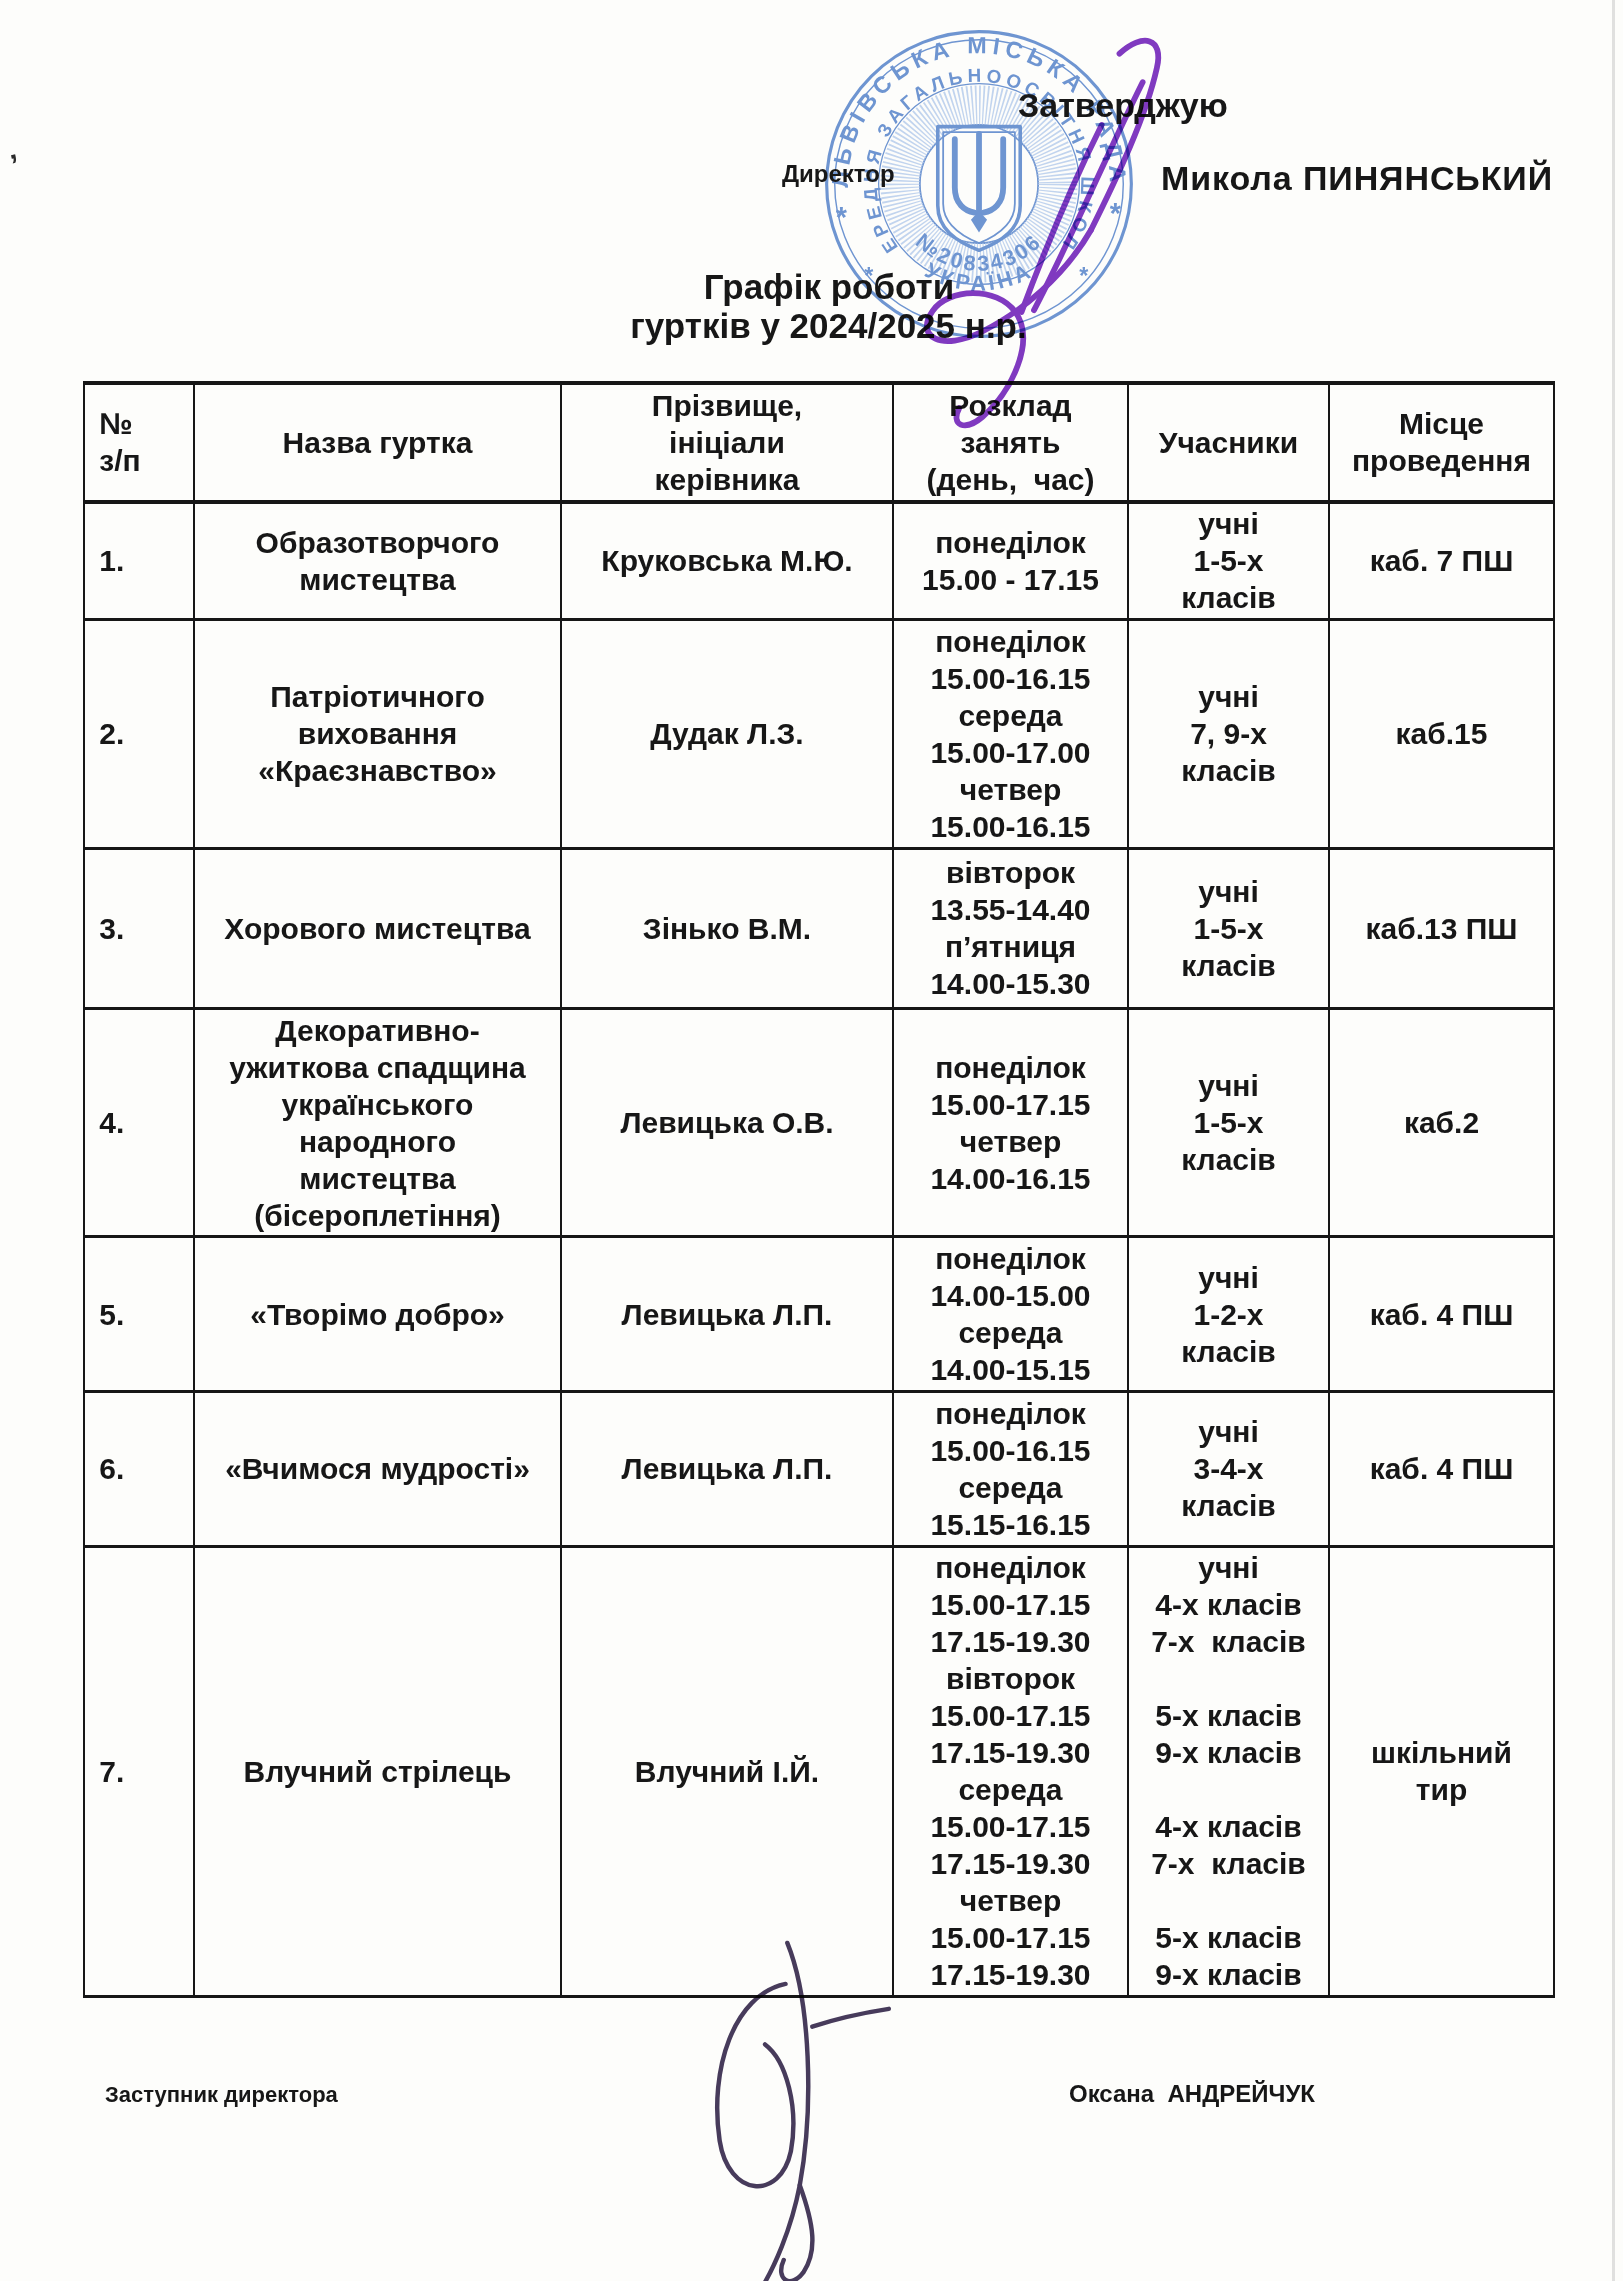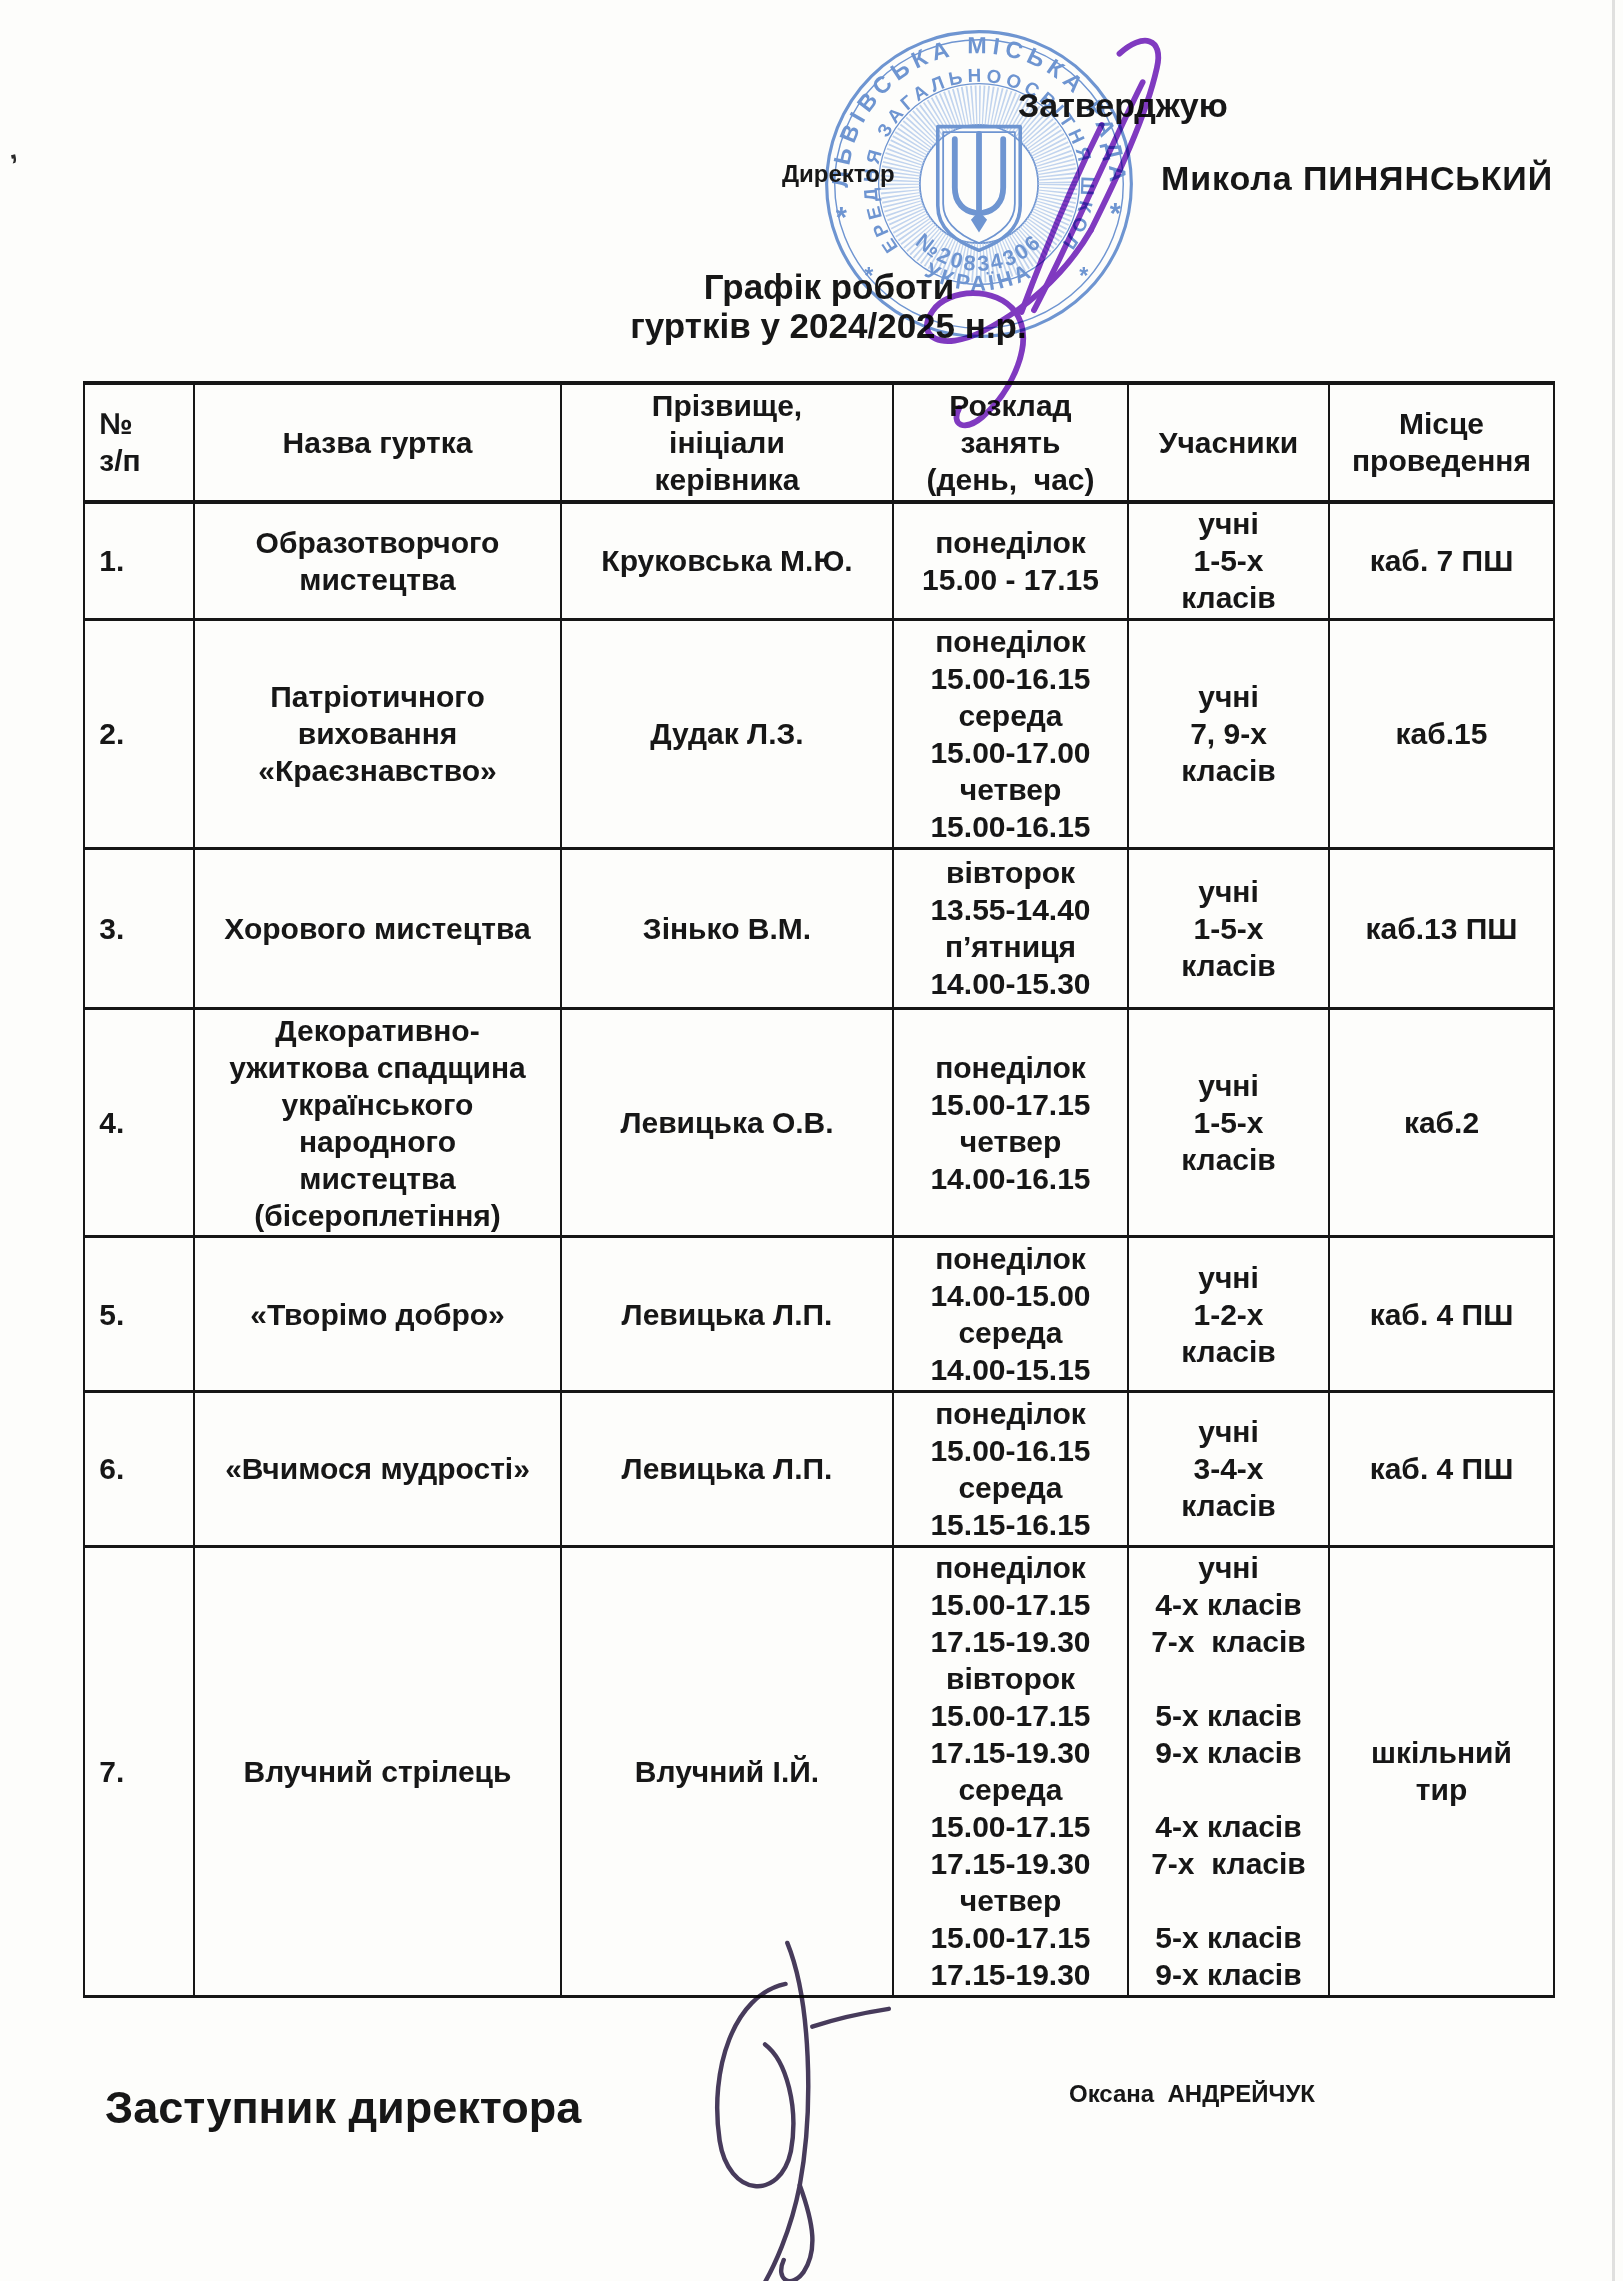--- a/index.html
+++ b/index.html
@@ -5,21 +5,21 @@
   html,body{margin:0;padding:0;background:#dedede;}
   .page{position:relative;width:1624px;height:2281px;background:#fdfdfb;overflow:hidden;
         font-family:"Liberation Sans","DejaVu Sans",sans-serif;font-weight:700;color:#171717;}
   .abs{position:absolute;white-space:pre-wrap;}
   .stray-mark{left:10.7px;top:148px;font-size:30px;color:#2a2a2a;z-index:3;transform:rotate(-12deg);}
   .approve{left:1018px;top:86px;font-size:34px;z-index:3;}
   .director-label{left:782px;top:160px;font-size:24px;z-index:3;}
   .director-name{left:1161px;top:159px;font-size:34px;letter-spacing:0.9px;z-index:3;}
   .title1{left:624px;top:267px;width:410px;text-align:center;font-size:35px;z-index:3;}
   .title2{left:570px;top:306px;width:517px;text-align:center;font-size:35px;z-index:3;}
-  .deputy-label{left:105px;top:2082px;font-size:45px;z-index:3;}
+  .deputy-label{left:105px;top:2082px;font-size:22px;z-index:3;}
   .deputy-name{left:1069px;top:2080px;font-size:24px;z-index:3;}
 
   .stamp{position:absolute;left:815px;top:19.6px;width:328px;height:328px;z-index:1;
          opacity:.88;mix-blend-mode:multiply;}
   .sig-director{position:absolute;left:847px;top:16px;width:374px;height:428px;z-index:5;
                 opacity:.95;mix-blend-mode:multiply;}
   .sig-deputy{position:absolute;left:673px;top:1918px;width:250px;height:374px;z-index:4;
               opacity:.92;mix-blend-mode:multiply;}
 
   .schedule{position:absolute;left:83px;top:381px;width:1472px;z-index:2;

